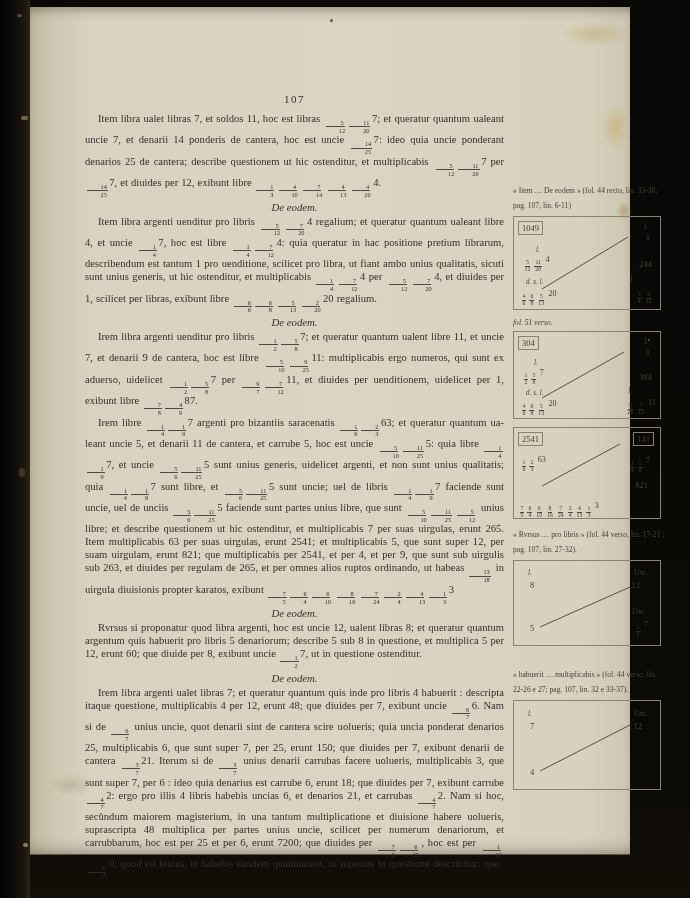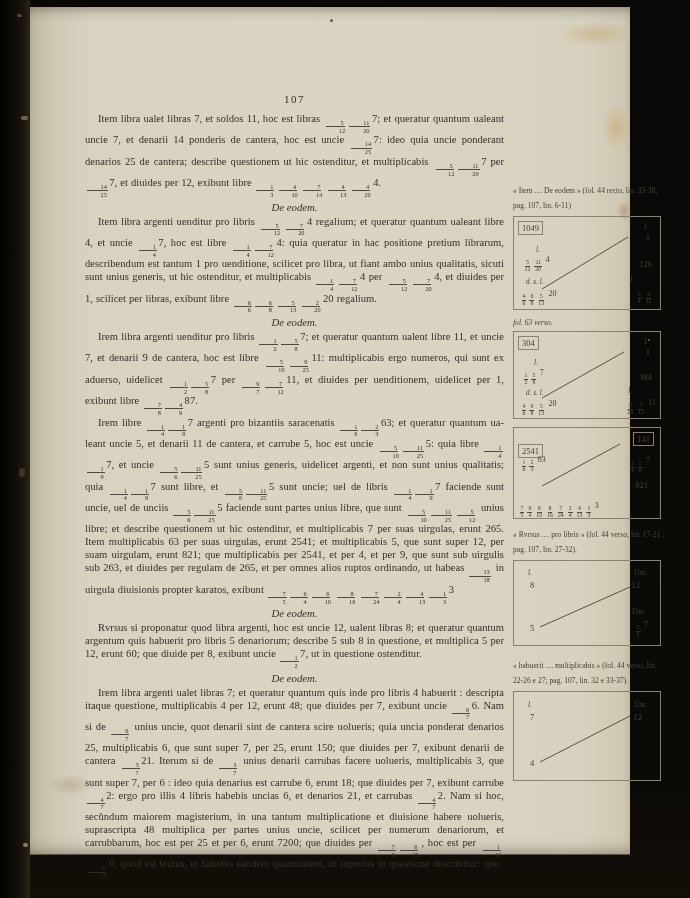--- a/index.html
+++ b/index.html
@@ -323,21 +323,21 @@
         <span class="bxl" style="right:12px;top:5px">l.</span>
         <span class="bxv" style="right:10px;top:15px">1</span>
         <span class="bxl" style="left:22px;top:28px">l.</span>
         <span class="bxc" style="left:8px;top:38px"><span class="fr">
               <span class="n">5</span>
               <span class="d">12</span>
             </span><span class="fr">
               <span class="n">11</span>
               <span class="d">20</span>
             </span> 4</span>
-        <span class="bxv" style="right:8px;top:42px">126</span>
+        <span class="bxv" style="right:8px;top:42px">244</span>
         <span class="bxl" style="left:12px;top:60px">d. s. l.</span>
         <span class="bxc" style="left:6px;top:72px"><span class="fr">
               <span class="n">4</span>
               <span class="d">6</span>
             </span><span class="fr">
               <span class="n">6</span>
               <span class="d">8</span>
             </span><span class="fr">
               <span class="n">5</span>
               <span class="d">13</span>
@@ -345,21 +345,21 @@
         <span class="bxl" style="right:26px;top:58px">l.</span>
         <span class="bxc" style="right:6px;top:70px"><span class="fr">
               <span class="n">5</span>
               <span class="d">4</span>
             </span><span class="fr">
               <span class="n">4</span>
               <span class="d">12</span>
             </span></span>
       </div>
 
-      <p class="folio">fol. 63 verso.</p>
+      <p class="folio">fol. 51 verso.</p>
 
 
       <div class="mbox" style="height:86px">
         <svg class="diag" width="146" height="86">
             <line x1="28" y1="66" x2="110" y2="20"></line>
           </svg>
         <span class="bxv corner" style="left:4px;top:4px">304</span>
         <span class="bxl" style="right:12px;top:5px">l.</span>
         <span class="bxv" style="right:10px;top:15px">1</span>
         <span class="bxl" style="left:20px;top:26px">l.</span>
@@ -389,21 +389,21 @@
             </span><span class="fr">
               <span class="n">7</span>
               <span class="d">12</span>
             </span> 11</span>
       </div>
 
       <div class="mbox" style="height:90px">
         <svg class="diag" width="146" height="90">
             <line x1="28" y1="58" x2="106" y2="16"></line>
           </svg>
-        <span class="bxv corner" style="left:4px;top:16px">2541</span>
+        <span class="bxv corner" style="left:4px;top:4px">2541</span>
         <span class="bxc" style="left:6px;top:27px"><span class="fr">
               <span class="n">1</span>
               <span class="d">6</span>
             </span><span class="fr">
               <span class="n">2</span>
               <span class="d">3</span>
             </span> 63</span>
         <span class="bxv corner" style="right:6px;top:4px">141</span>
         <span class="bxc" style="right:10px;top:28px"><span class="fr">
               <span class="n">1</span>
@@ -451,21 +451,21 @@
         <span class="bxl" style="right:12px;top:7px">Unc.</span>
         <span class="bxv" style="right:20px;top:19px">12</span>
         <span class="bxv" style="left:16px;top:62px">5</span>
         <span class="bxl" style="right:14px;top:46px">Unc.</span>
         <span class="bxc" style="right:12px;top:59px"><span class="fr">
               <span class="n">1</span>
               <span class="d">2</span>
             </span> 7</span>
       </div>
 
-      <p class="note" style="margin-top:12px">« habuerit .... multiplicabis » (fol. 44 verso, lin. 22-26 e 27; pag. 107, lin. 32 e 33-37).</p>
+      <p class="note" style="margin-top:21px">« habuerit .... multiplicabis » (fol. 44 verso, lin. 22-26 e 27; pag. 107, lin. 32 e 33-37).</p>
 
       <div class="mbox" style="height:88px">
         <svg class="diag" width="146" height="88">
             <line x1="26" y1="70" x2="116" y2="24"></line>
           </svg>
         <span class="bxl" style="left:14px;top:8px">l.</span>
         <span class="bxv" style="left:16px;top:20px">7</span>
         <span class="bxl" style="right:12px;top:8px">Unc.</span>
         <span class="bxv" style="right:18px;top:20px">12</span>
         <span class="bxv" style="left:16px;top:66px">4</span>

